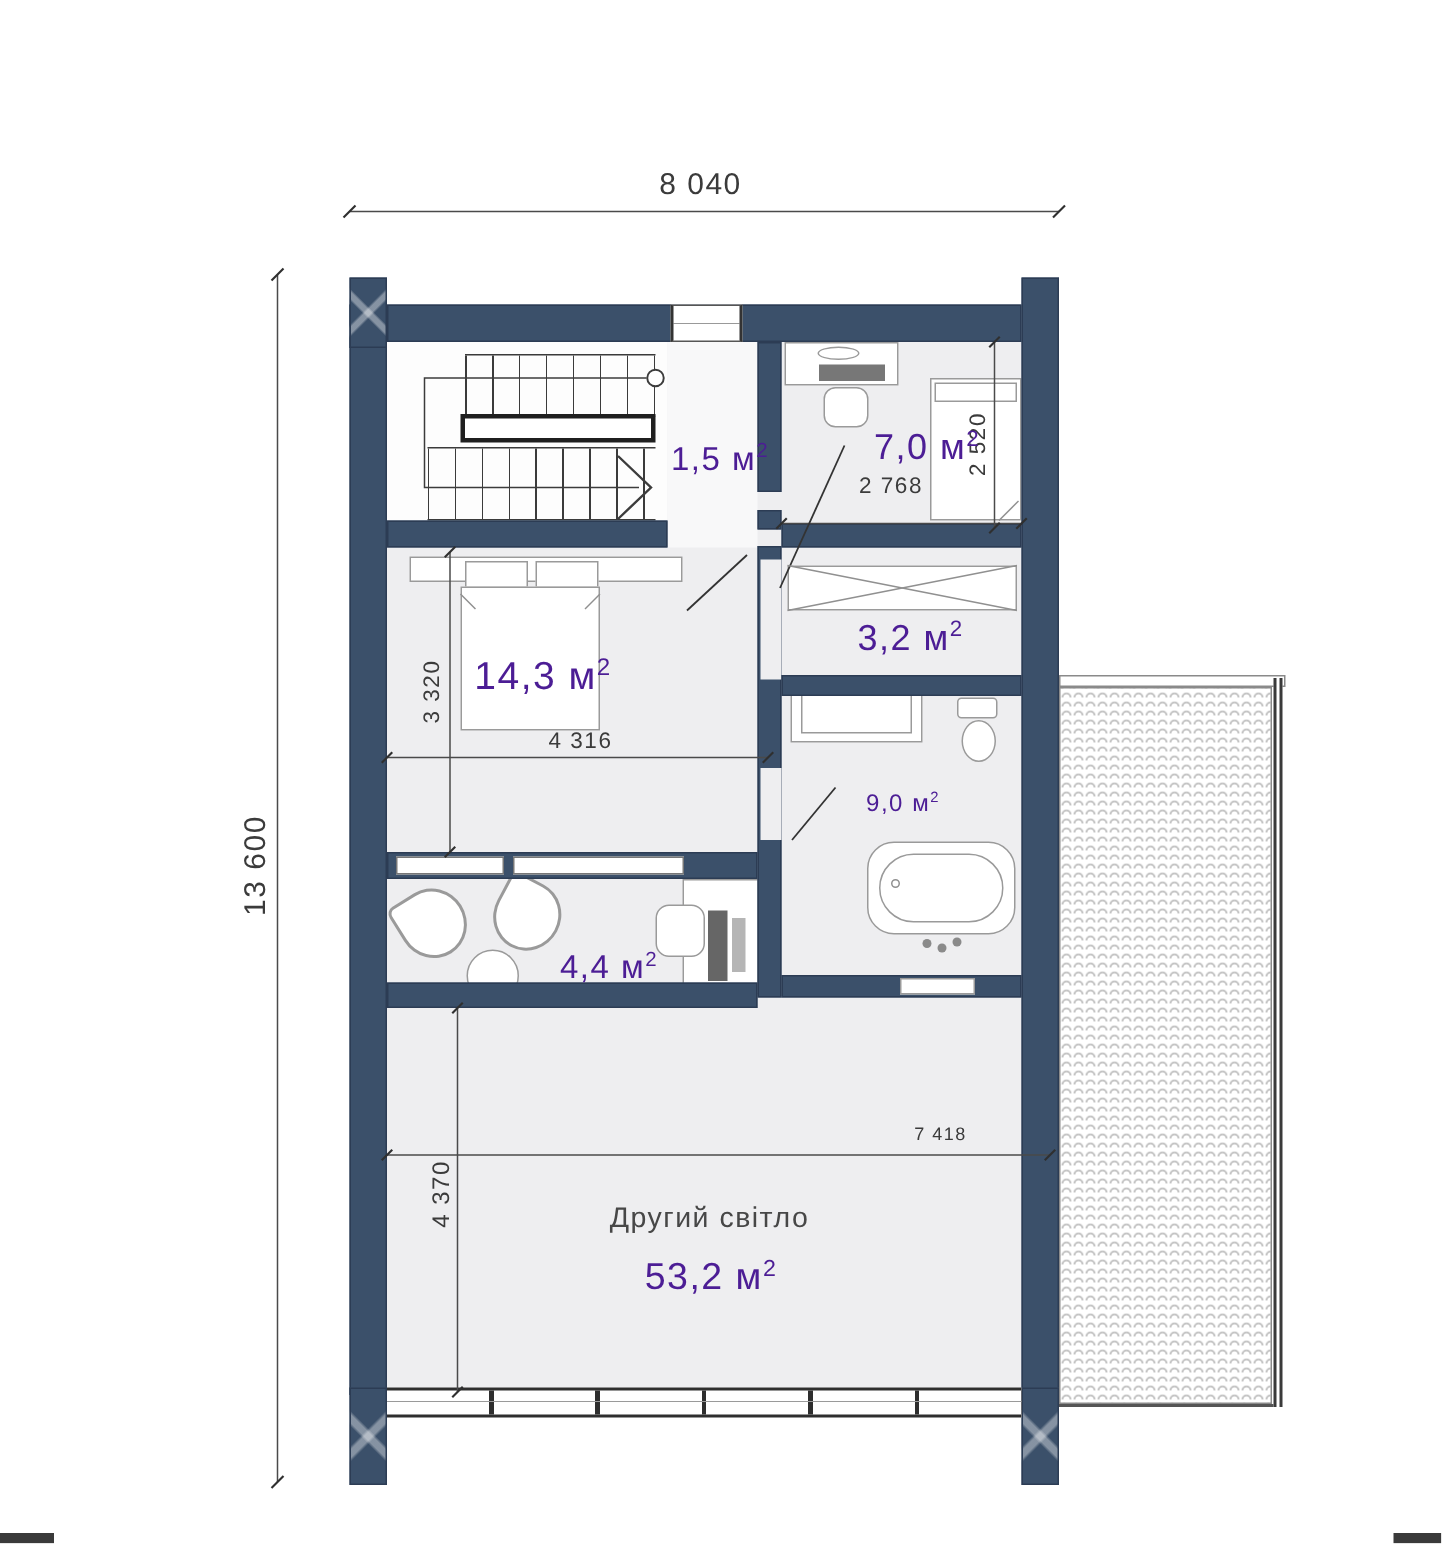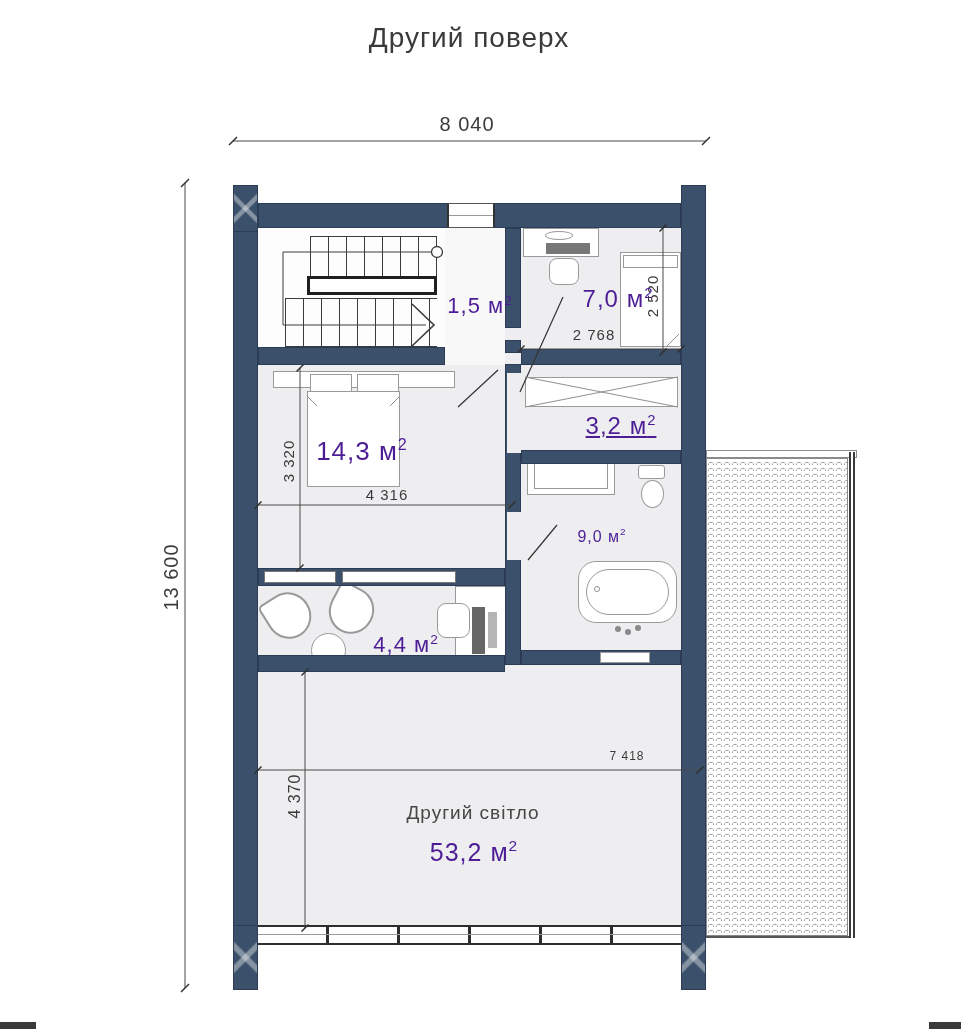--- a/index.html
+++ b/index.html
@@ -37,21 +37,20 @@
       radial-gradient(circle at 4px 6px,#fff 2.1px,#a0a0a0 2.5px,#fff 3.6px),
       radial-gradient(circle at 0 3px,#fff 2.1px,#a0a0a0 2.5px,#fff 3.6px);
     background-size:8px 6px;}
   svg.overlay{position:absolute;left:0;top:0;pointer-events:none;}
 </style>
 </head>
 <body>
 
 <div id="page">
 
-  <div class="txt" style="left:469px;top:38px;font-size:28px;color:#3a3a3a;">Другий поверх</div>
 
   <div class="floor" style="left:258px;top:228px;width:423px;height:700px;"></div>
   <div class="floor" style="left:258px;top:228px;width:187px;height:119px;background:#fdfdfd;"></div>
   <div class="floor" style="left:445px;top:228px;width:60px;height:137px;background:#f8f8f9;"></div>
 
   <div class="furn" style="left:273px;top:371px;width:182px;height:17px;"></div>
   <div class="furn" style="left:310px;top:374px;width:42px;height:18px;"></div>
   <div class="furn" style="left:357px;top:374px;width:42px;height:18px;"></div>
   <div class="furn" style="left:307px;top:391px;width:93px;height:96px;"></div>
 
@@ -161,33 +160,33 @@
     <g fill="#8a8a8a">
       <circle cx="618" cy="629" r="3"></circle>
         <circle cx="628" cy="632" r="3"></circle>
         <circle cx="638" cy="628" r="3"></circle>
     </g>
   </svg>
 
   <div class="dim" style="left:467px;top:124px;font-size:20px;">8 040</div>
   <div class="dim v" style="left:171px;top:577px;font-size:20px;">13 600</div>
   <div class="dim v" style="left:652px;top:296px;font-size:15px;">2 520</div>
-  <div class="dim" style="left:594px;top:334px;font-size:15px;">2 768</div>
+  <div class="dim" style="left:594px;top:324px;font-size:15px;">2 768</div>
   <div class="dim v" style="left:288px;top:461px;font-size:15px;">3 320</div>
   <div class="dim" style="left:387px;top:494px;font-size:15px;">4 316</div>
   <div class="dim" style="left:627px;top:756px;font-size:12px;">7 418</div>
   <div class="dim v" style="left:295px;top:796px;font-size:16px;">4 370</div>
 
   <div class="area-label" style="left:480px;top:306px;font-size:22px;">
     <span>1,5 м</span><sup>2</sup></div>
   <div class="area-label" style="left:618px;top:299px;font-size:24px;">
     <span>7,0 м</span><sup>2</sup></div>
   <div class="area-label" style="left:362px;top:451px;font-size:26px;">
     <span>14,3 м</span><sup>2</sup></div>
-  <div class="area-label" style="left:621px;top:426px;font-size:24px;text-decoration:underline;">
+  <div class="area-label" style="left:607px;top:426px;font-size:24px;">
     <span>3,2 м</span><sup>2</sup></div>
   <div class="area-label" style="left:602px;top:536px;font-size:16px;">
     <span>9,0 м</span><sup>2</sup></div>
   <div class="area-label" style="left:406px;top:645px;font-size:22px;">
     <span>4,4 м</span><sup>2</sup></div>
   <div class="txt" style="left:473px;top:813px;font-size:19px;">Другий світло</div>
   <div class="area-label" style="left:474px;top:852px;font-size:25px;">
     <span>53,2 м</span><sup>2</sup></div>
 
   <div class="abs" style="left:0;top:1022px;width:36px;height:7px;background:#3a3a3a;"></div>

